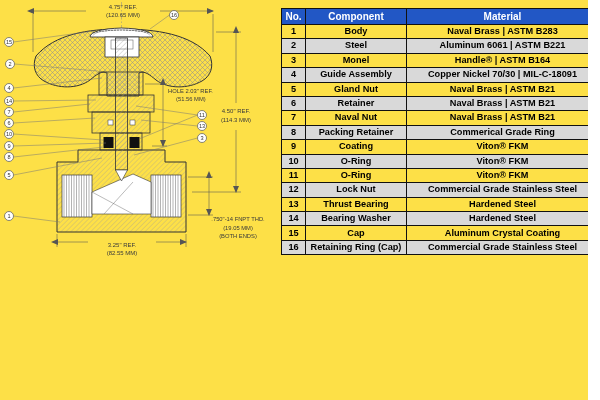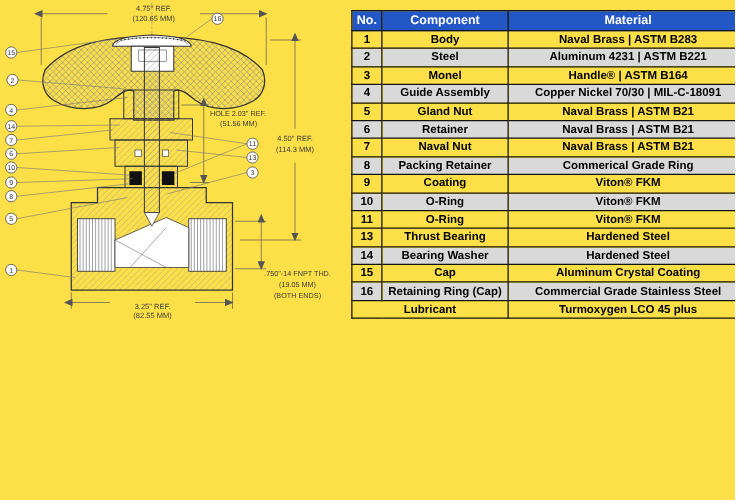--- a/index.html
+++ b/index.html
@@ -238,21 +238,21 @@
     </thead>
     <tbody>
       <tr>
           <td>1</td>
           <td>Body</td>
           <td>Naval Brass | ASTM B283</td>
         </tr>
       <tr class="alt">
           <td>2</td>
           <td>Steel</td>
-          <td>Aluminum 4231 | ASTM B221</td>
+          <td>Aluminum 6061 | ASTM B221</td>
         </tr>
       <tr>
           <td>3</td>
           <td>Monel</td>
           <td>Handle® | ASTM B164</td>
         </tr>
       <tr class="alt">
           <td>4</td>
           <td>Guide Assembly</td>
           <td>Copper Nickel 70/30 | MIL-C-18091</td>
@@ -285,39 +285,40 @@
       <tr class="alt">
           <td>10</td>
           <td>O-Ring</td>
           <td>Viton® FKM</td>
         </tr>
       <tr>
           <td>11</td>
           <td>O-Ring</td>
           <td>Viton® FKM</td>
         </tr>
+      <tr class="alt">
+          <td>12</td>
+          <td>Lock Nut</td>
+          <td>Commercial Grade Stainless Steel</td>
+        </tr>
       <tr>
           <td>13</td>
           <td>Thrust Bearing</td>
           <td>Hardened Steel</td>
         </tr>
       <tr class="alt">
           <td>14</td>
           <td>Bearing Washer</td>
           <td>Hardened Steel</td>
         </tr>
       <tr>
           <td>15</td>
           <td>Cap</td>
           <td>Aluminum Crystal Coating</td>
         </tr>
       <tr class="alt">
           <td>16</td>
           <td>Retaining Ring (Cap)</td>
           <td>Commercial Grade Stainless Steel</td>
         </tr>
-      <tr>
-        <td colspan="2">Lubricant</td>
-        <td>Turmoxygen LCO 45 plus</td>
-      </tr>
     </tbody>
   </table>
 </div>
 
 </body></html>

